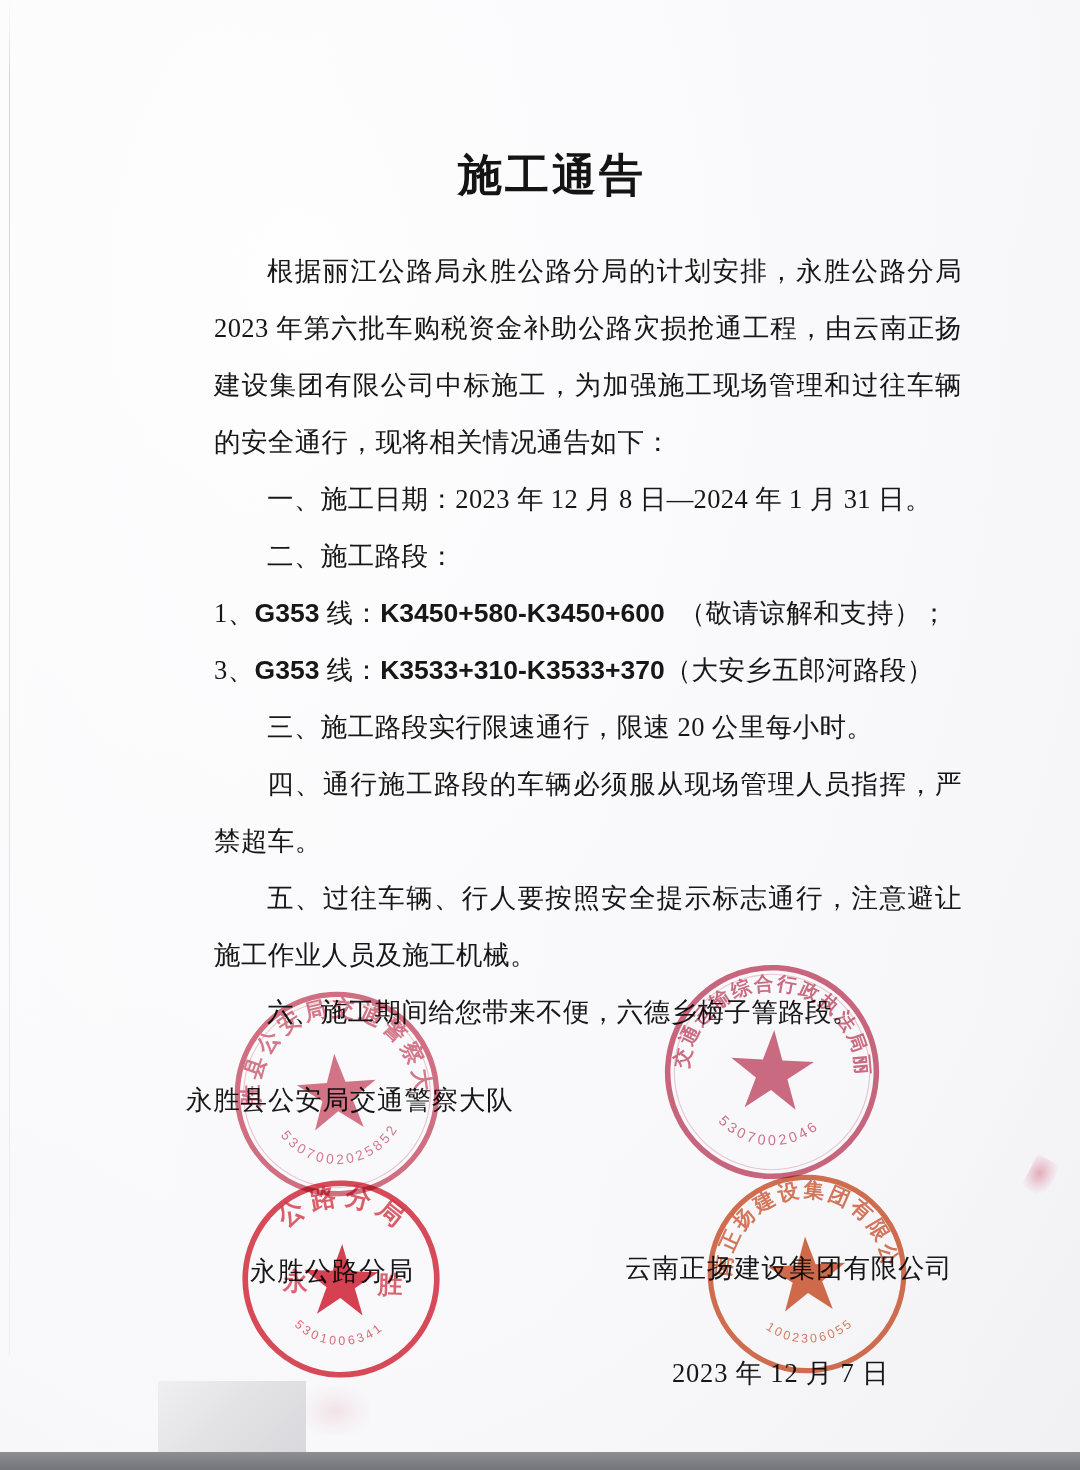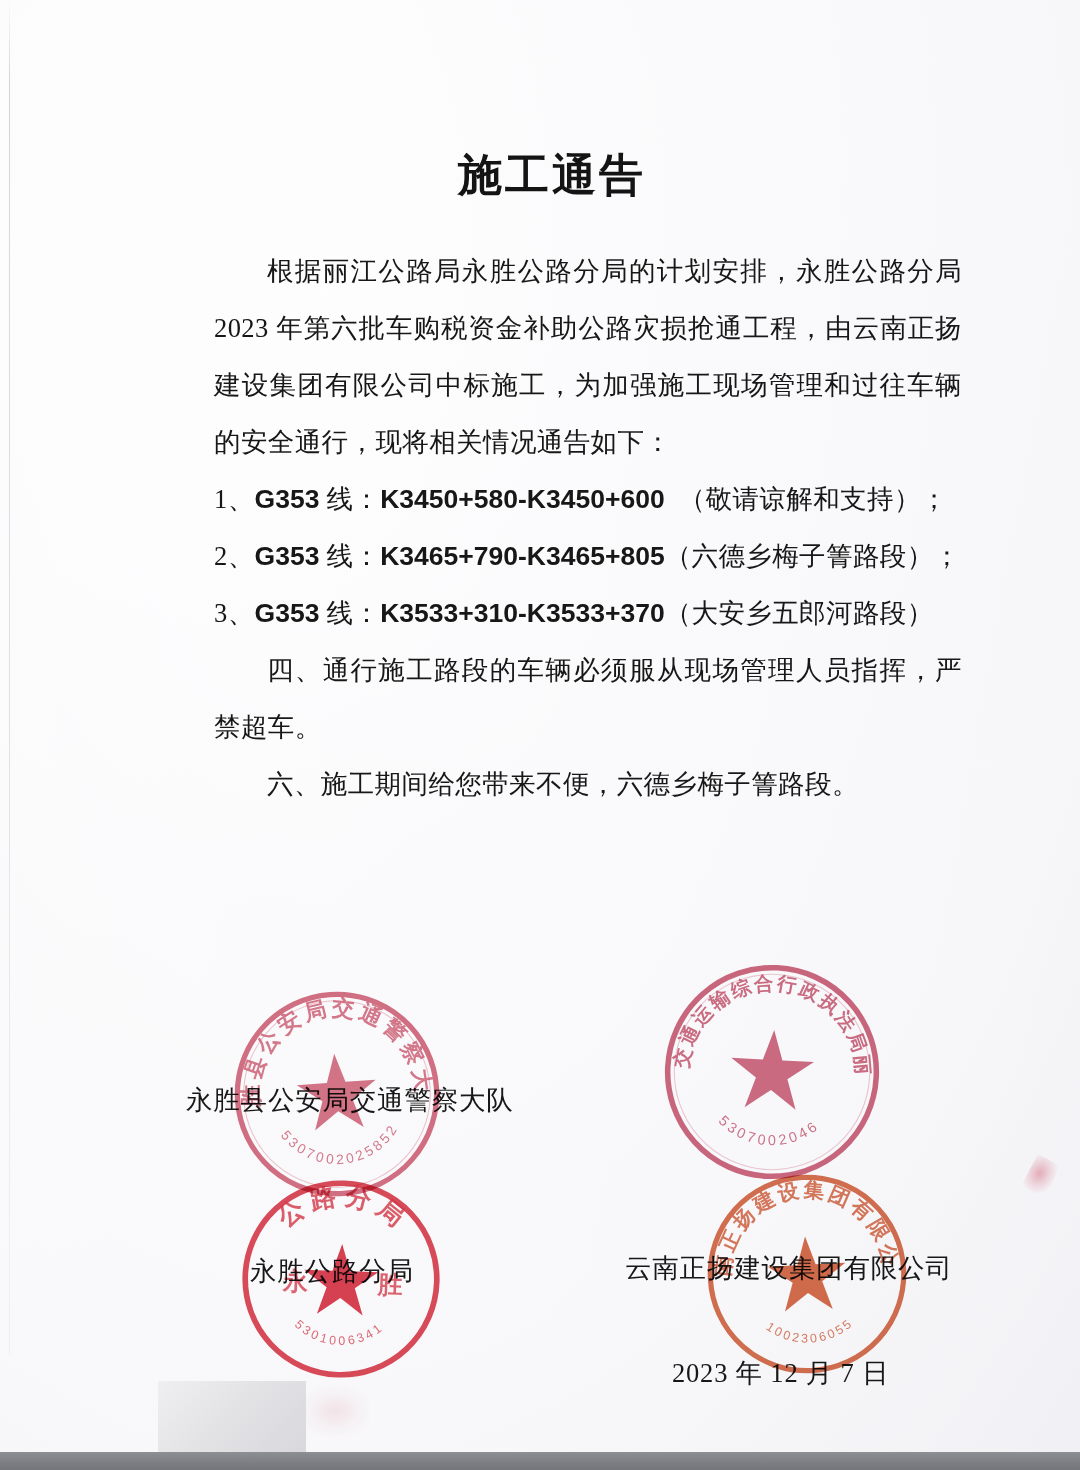--- a/index.html
+++ b/index.html
@@ -149,39 +149,40 @@
 
   <div id="paper-texture"></div>
   <div id="paper-edge-left"></div>
 
   <div class="doc-title">施工通告</div>
 
   <div id="body-text">
 
     <p class="para indent">根据丽江公路局永胜公路分局的计划安排，永胜公路分局 2023 年第六批车购税资金补助公路灾损抢通工程，由云南正扬建设集团有限公司中标施工，为加强施工现场管理和过往车辆的安全通行，现将相关情况通告如下：</p>
 
-
+    <p class="para indent">一、施工日期：2023 年 12 月 8 日—2024 年 1 月 31 日。</p>
+
+    <p class="para indent">二、施工路段：</p>
 
     <div>
       <p class="seg-line">
         <span>1、</span><span class="num">G353</span>&nbsp;<span>线：</span><span class="num">K3450+580-K3450+600</span>&nbsp;&nbsp;<span>（敬请谅解和支持）；</span>
       </p>
 
-      <p class="seg-line">
-        <span>2、</span><span class="num">G353</span>&nbsp;<span>线：</span><span class="num">K3465+790-K3465+805</span><span>（六德乡梅子箐路段）；</span>
-      </p>
 
       <p class="seg-line">
         <span>3、</span><span class="num">G353</span>&nbsp;<span>线：</span><span class="num">K3533+310-K3533+370</span><span>（大安乡五郎河路段）</span>
       </p>
     </div>
 
+    <p class="para indent">三、施工路段实行限速通行，限速 20 公里每小时。</p>
 
     <p class="para indent">四、通行施工路段的车辆必须服从现场管理人员指挥，严禁超车。</p>
 
+    <p class="para indent">五、过往车辆、行人要按照安全提示标志通行，注意避让施工作业人员及施工机械。</p>
 
     <p class="para indent">六、施工期间给您带来不便，六德乡梅子箐路段。</p>
   </div>
 
   <div class="sig" id="sig-traffic-police">永胜县公安局交通警察大队</div>
 
 
   <div class="sig" id="sig-highway-branch">永胜公路分局</div>
 
   <div class="sig" id="sig-company">云南正扬建设集团有限公司</div>

